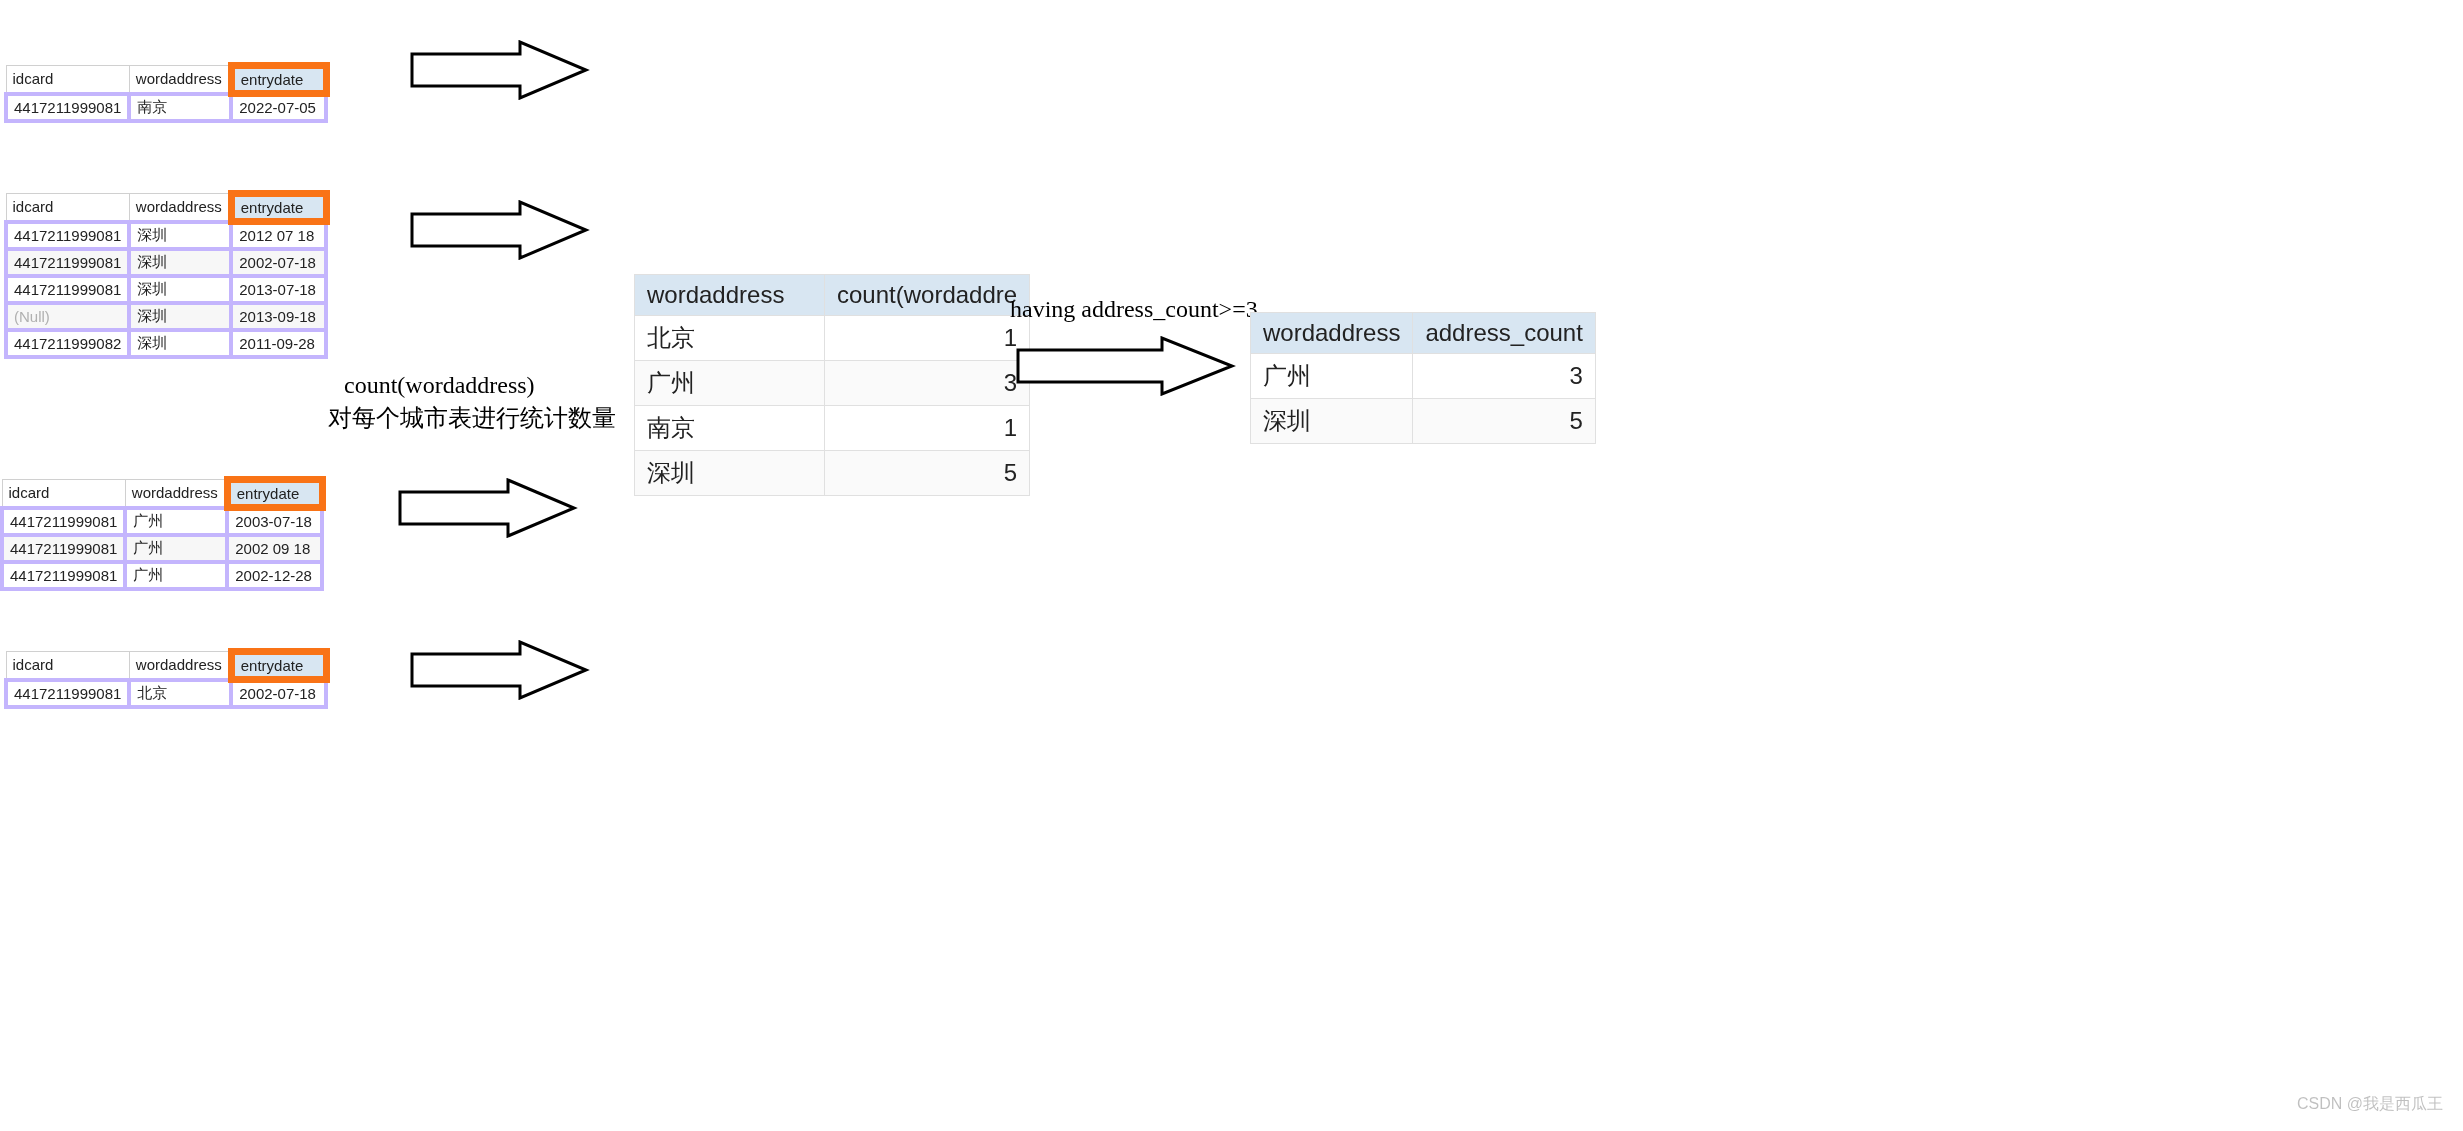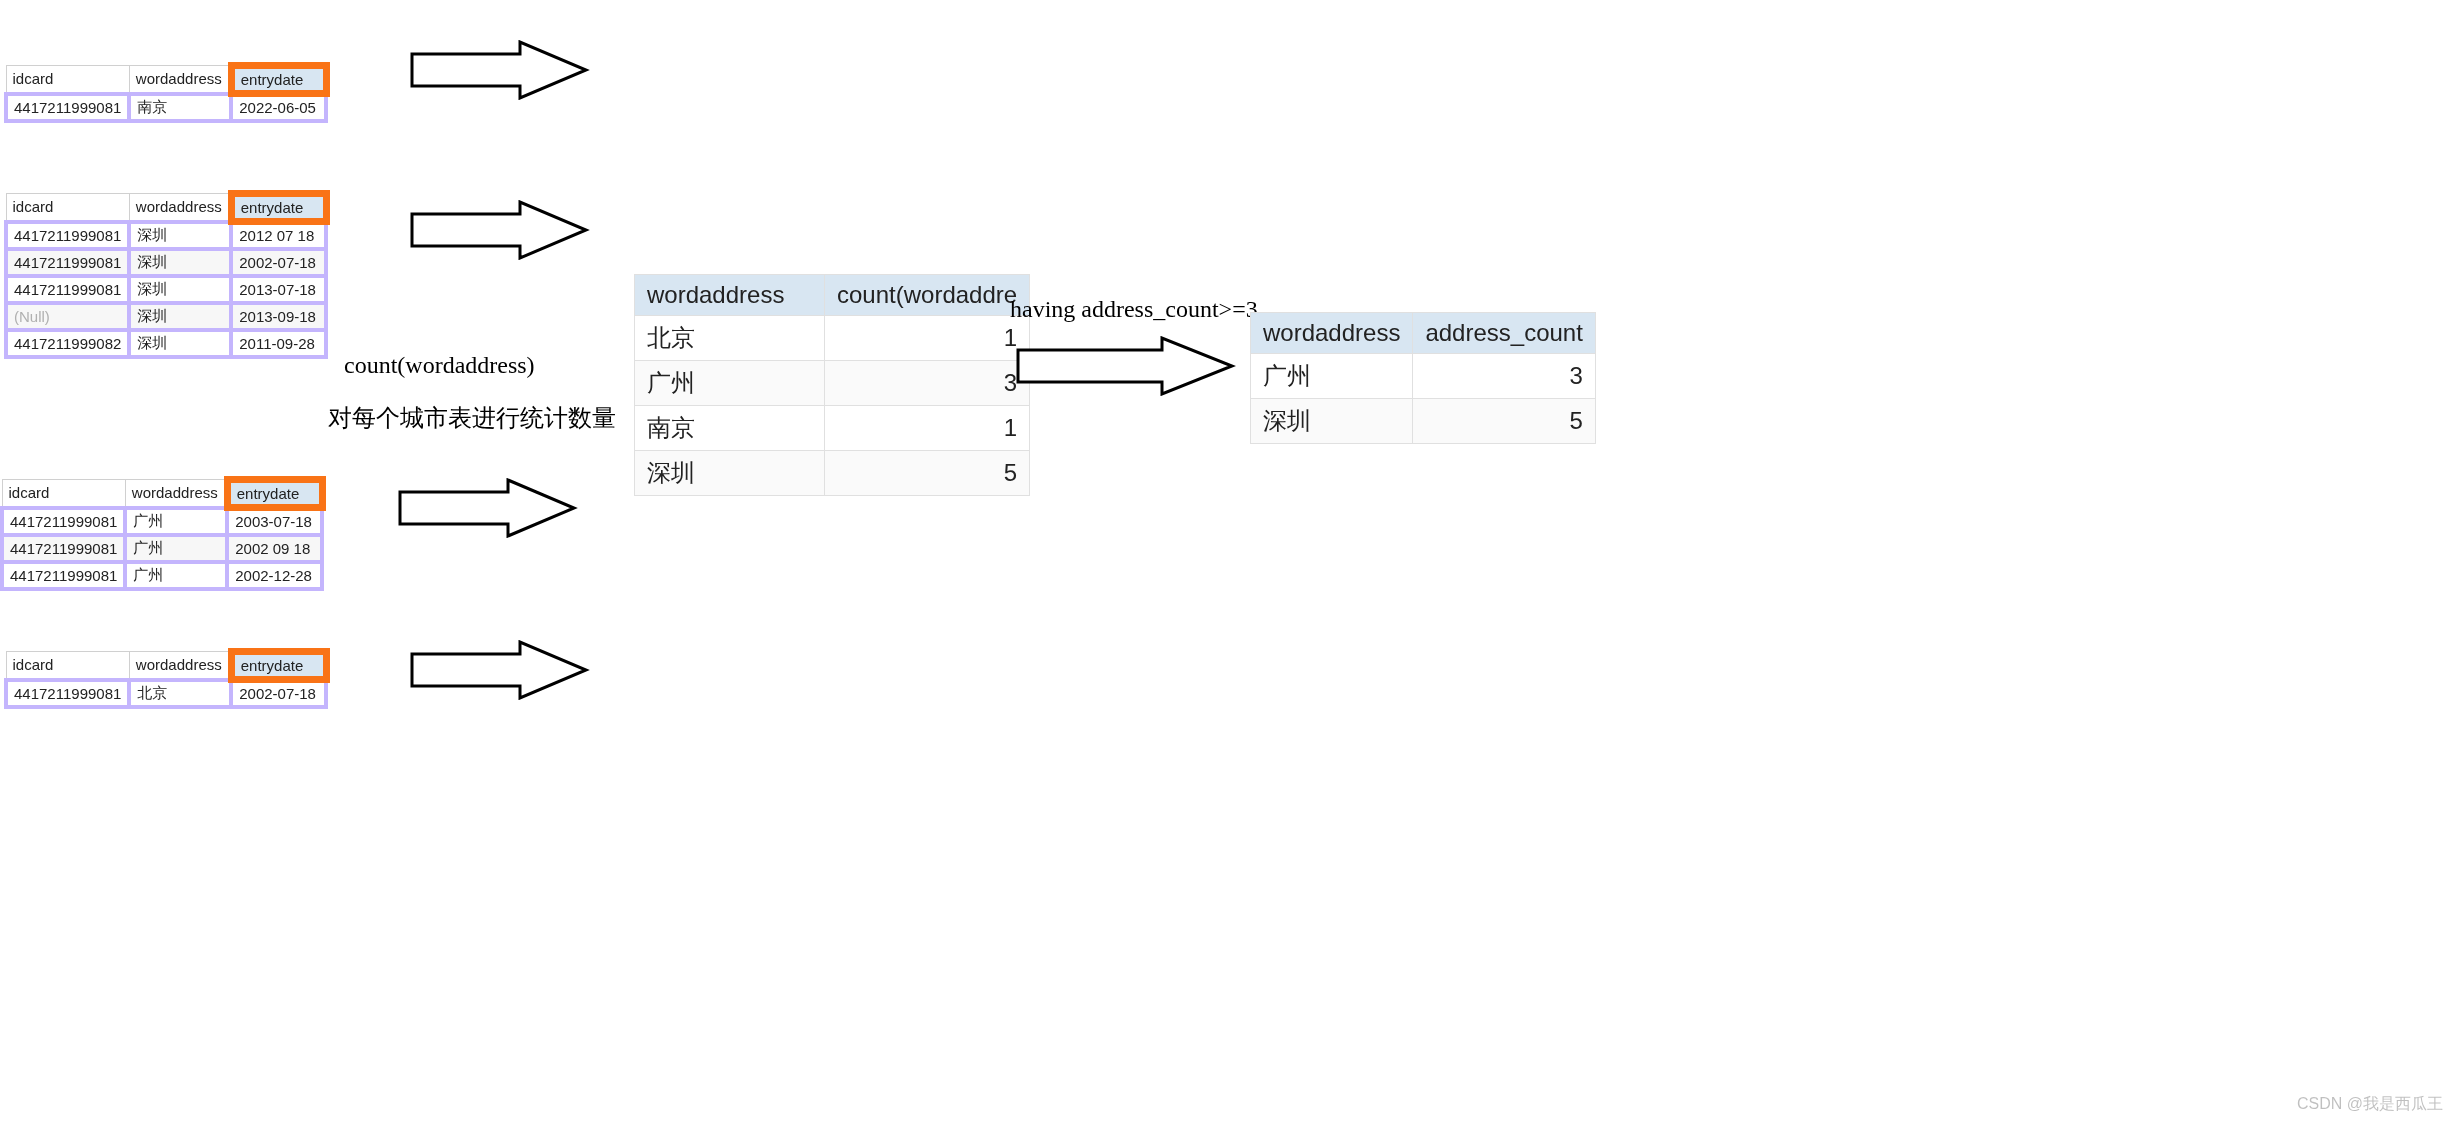--- a/index.html
+++ b/index.html
@@ -83,21 +83,21 @@
     </colgroup>
   <tbody>
       <tr>
     <th>idcard</th>
     <th>wordaddress</th>
     <th class="sel">entrydate</th>
   </tr>
   <tr>
     <td class="idcard-cell">4417211999081</td>
     <td>南京</td>
-    <td>2022-06-05</td>
+    <td>2022-07-05</td>
   </tr>
 </tbody>
   </table>
 
 <table class="src-table abs" style="left:4px; top:190px;">
   <colgroup>
       <col class="col-idcard">
       <col class="col-addr">
       <col class="col-date">
     </colgroup>
@@ -191,21 +191,21 @@
 <svg class="arrow-svg" style="left:410px; top:200px;" width="180" height="60">
   <path d="M2,14 L2,46 L110,46 L110,58 L176,30 L110,2 L110,14 Z" fill="#fff" stroke="#000" stroke-width="3"></path>
 </svg>
 <svg class="arrow-svg" style="left:398px; top:478px;" width="180" height="60">
   <path d="M2,14 L2,46 L110,46 L110,58 L176,30 L110,2 L110,14 Z" fill="#fff" stroke="#000" stroke-width="3"></path>
 </svg>
 <svg class="arrow-svg" style="left:410px; top:640px;" width="180" height="60">
   <path d="M2,14 L2,46 L110,46 L110,58 L176,30 L110,2 L110,14 Z" fill="#fff" stroke="#000" stroke-width="3"></path>
 </svg>
 
-<div class="abs txt" style="left:344px; top:352px;">count(wordaddress)</div>
+<div class="abs txt" style="left:344px; top:372px;">count(wordaddress)</div>
 <div class="abs txt" style="left:328px; top:402px;">对每个城市表进行统计数量</div>
 
 <table class="mid-table abs" style="left:634px; top:274px;">
   <colgroup>
       <col style="width:190px;">
       <col style="width:170px;">
     </colgroup>
   <tbody>
       <tr>
     <th>wordaddress</th>

